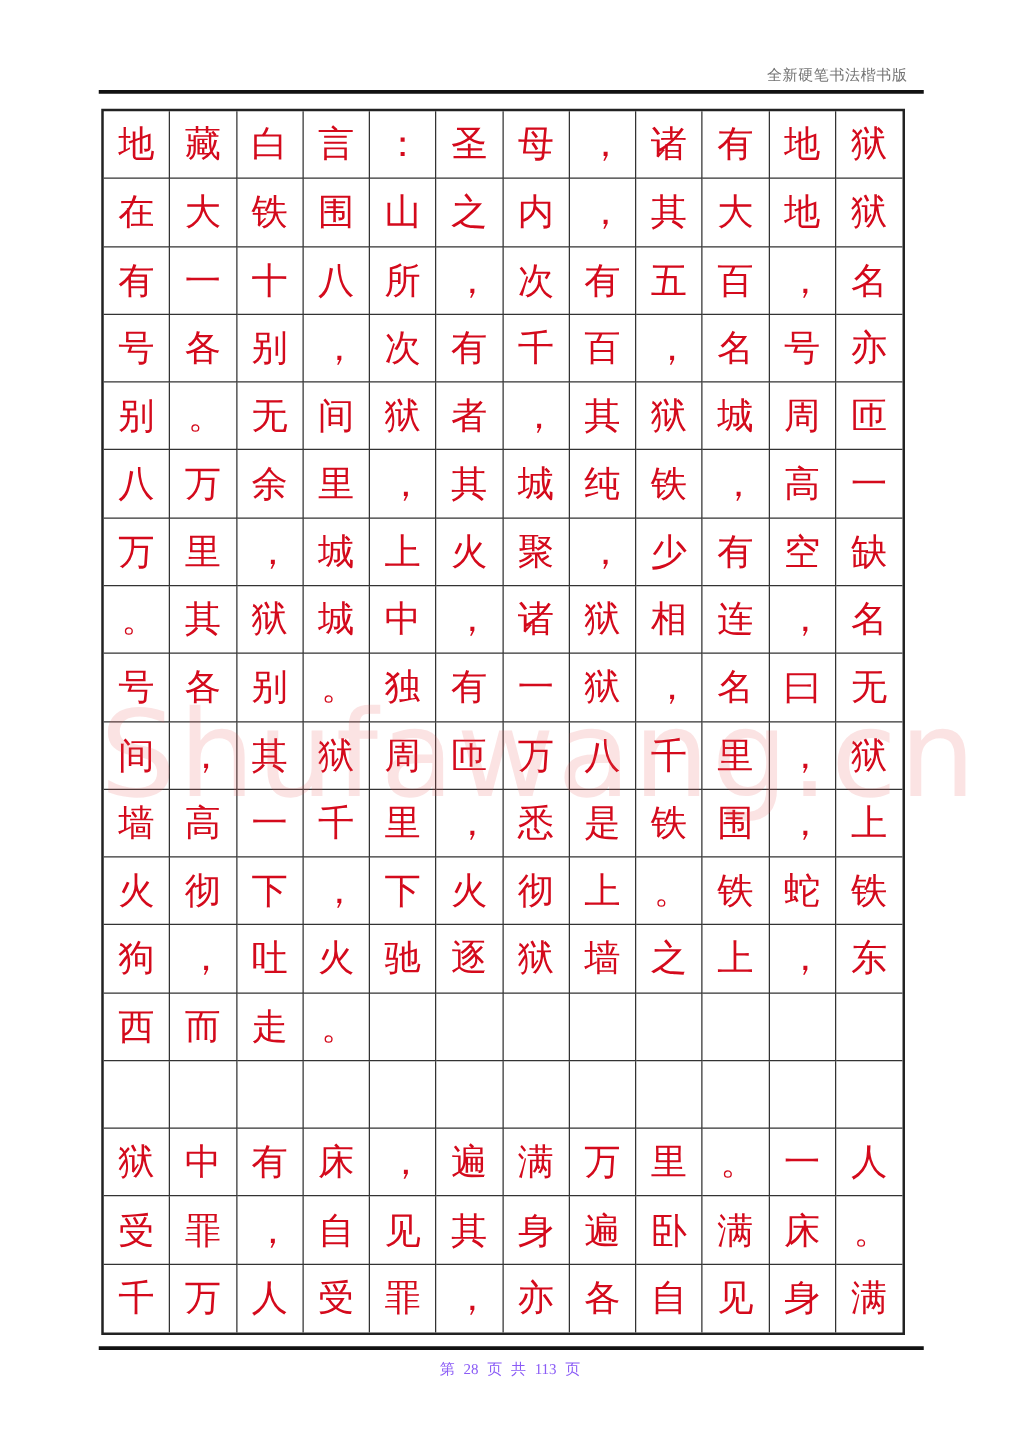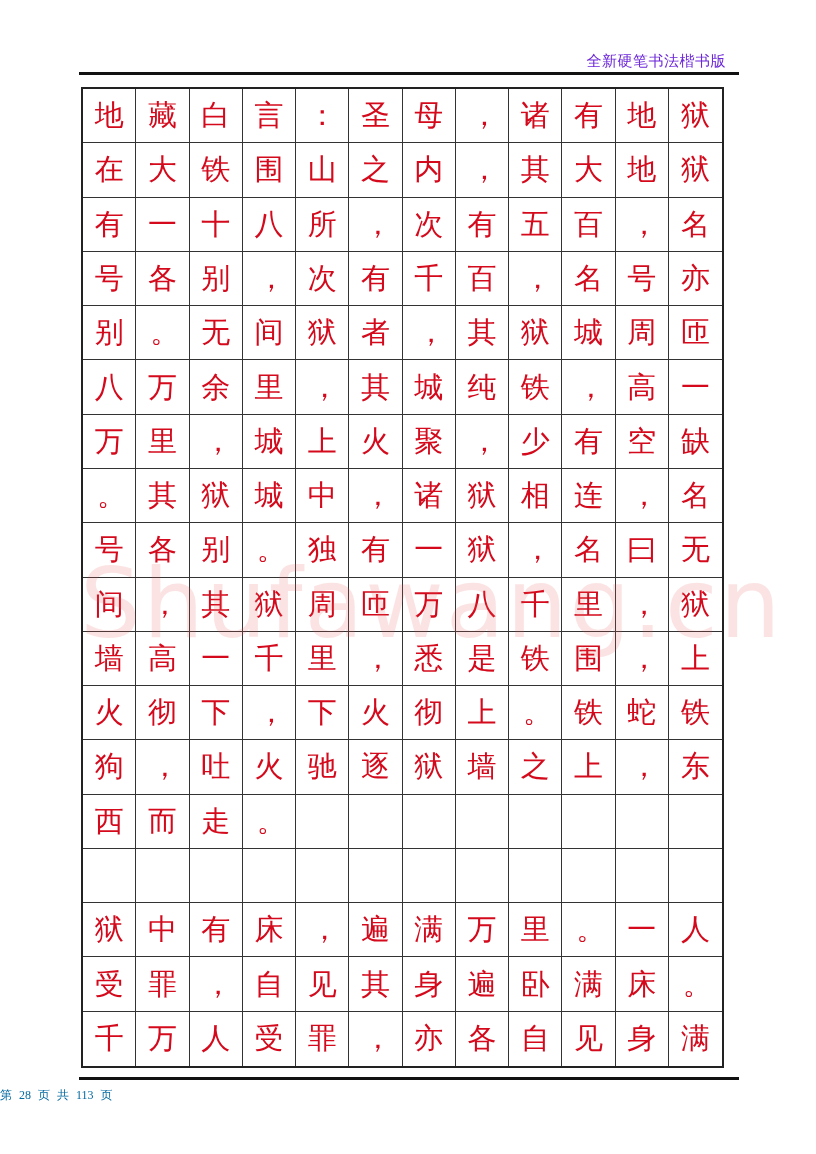--- a/index.html
+++ b/index.html
@@ -1,36 +1,36 @@
 <!DOCTYPE html>
 <html><head>
   <meta charset="utf-8">
   <style>
     html, body { margin: 0; padding: 0; background: #ffffff; }
     body { width: 816px; height: 1154px; position: relative; overflow: hidden;
       font-family: "DejaVu Sans", sans-serif; }
     .header-title { position: absolute; left: 560px; top: 52px; width: 166px; text-align: right;
-      font-size: 15px; color: #6d28d9; font-family: "DejaVu Sans", sans-serif; letter-spacing: 0.5px; }
+      font-size: 12px; color: #737373; font-family: "DejaVu Sans", sans-serif; letter-spacing: 0.5px; }
     .rule { position: absolute; left: 79px; width: 660px; height: 3px; background: #111; }
     .rule.top { top: 72px; }
     .rule.bottom { top: 1077px; }
     .grid { position: absolute; left: 81px; top: 87px; width: 643px; height: 981px;
       border: 2px solid #222; box-sizing: border-box;
       display: grid; grid-template-columns: repeat(12, 1fr); grid-template-rows: repeat(18, 1fr); }
     .cell { border-right: 1.5px solid #333; border-bottom: 1.5px solid #333;
       display: flex; align-items: center; justify-content: center;
       font-family: "DejaVu Serif", serif; font-size: 29px; color: #d40a1c; line-height: 1; }
     .cell:nth-child(12n) { border-right: none; }
     .cell.last-row { border-bottom: none; }
     .cell.punct { justify-content: flex-start; padding-left: 14px; }
     .watermark { position: absolute; left: 80px; top: 548px; width: 640px; text-align: center;
       font-family: "DejaVu Sans", sans-serif; font-size: 96px; color: rgba(232,90,90,0.17);
       letter-spacing: 2px; pointer-events: none; white-space: nowrap; }
-    .footer { position: absolute; left: 0; width: 816px; top: 1087px; text-align: left;
-      font-family: "Liberation Serif", serif; font-size: 12px; color: #0369a1; word-spacing: 4px; }
+    .footer { position: absolute; left: 0; width: 816px; top: 1087px; text-align: center;
+      font-family: "Liberation Serif", serif; font-size: 12px; color: #8b5cf6; word-spacing: 4px; }
   </style>
 </head>
 <body>
 
 <div class="header-title">全新硬笔书法楷书版</div>
 <div class="rule top"></div>
 
 <div class="grid" id="grid">
     <div class="cell">地</div>
     <div class="cell">藏</div>

